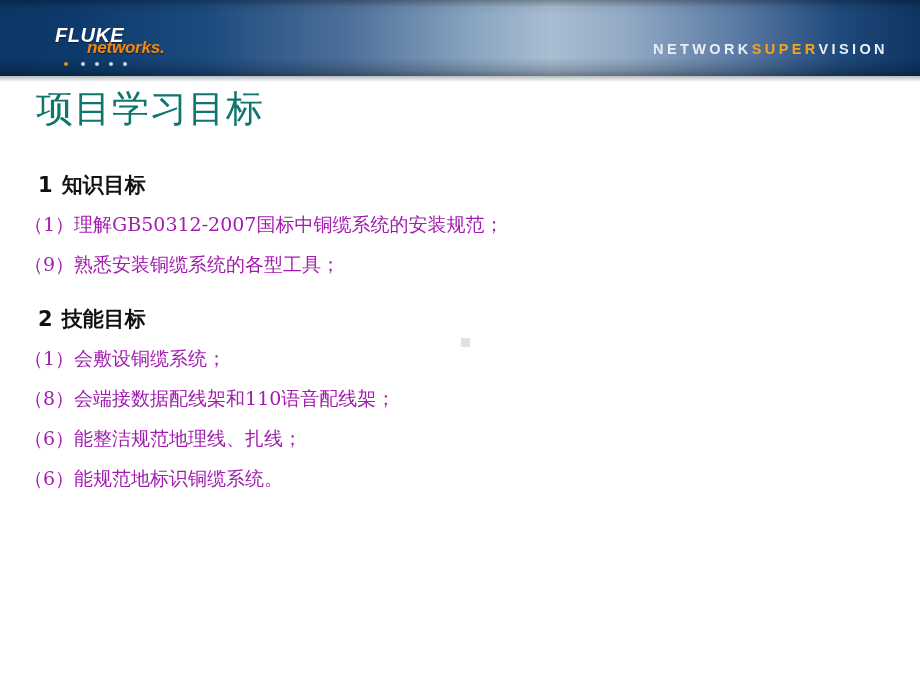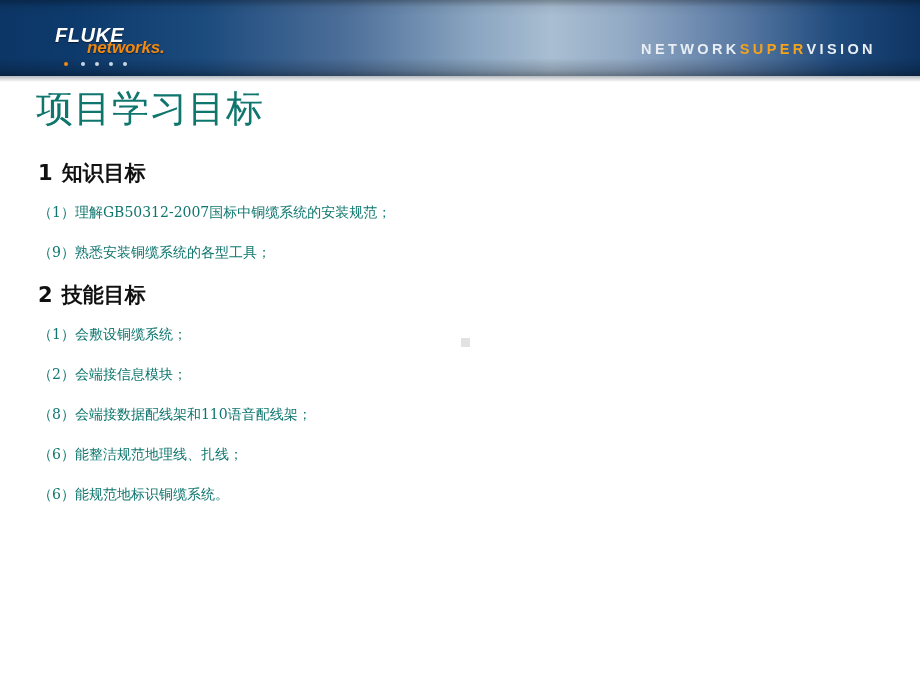--- a/index.html
+++ b/index.html
@@ -109,21 +109,21 @@
   }
   .logo-dots i.d0 { left: 0px;  background: #f08a12; }
   .logo-dots i.d1 { left: 17px; background: #c9d6e4; }
   .logo-dots i.d2 { left: 31px; background: #c9d6e4; }
   .logo-dots i.d3 { left: 45px; background: #c9d6e4; }
   .logo-dots i.d4 { left: 59px; background: #c9d6e4; }
 
   
   .tagline {
     position: absolute;
-    right: 44px;
+    right: 32px;
     top: 41px;
     font-family: "Liberation Sans", sans-serif;
     font-size: 14.5px;
     font-weight: bold;
     letter-spacing: 3.4px;
     white-space: nowrap;
   }
   .tagline .w { color: #e9eef4; }
   .tagline .o { color: #f5a31a; }
 
@@ -152,28 +152,29 @@
   }
   .sec-head {
     font-family: "DejaVu Sans", "Liberation Sans", sans-serif;
     font-weight: bold;
     font-size: 21px;
     line-height: 31px;
     color: #111111;
     padding-left: 38px;
     margin-bottom: 3px;
     white-space: nowrap;
+    margin-top: 12px;
   }
   .sec-head .num { margin-right: 9px; }
   .bullet {
     font-family: "DejaVu Serif", "Liberation Serif", serif;
-    font-size: 14px;
+    font-size: 19px;
     line-height: 40px;
-    color: #0f766e;
-    padding-left: 38px;
+    color: #a21caf;
+    padding-left: 24px;
     white-space: nowrap;
   }
   .gap { height: 8px; }
 
   
   .artifact {
     position: absolute;
     left: 461px;
     top: 338px;
     width: 9px;
@@ -241,21 +242,20 @@
       <div class="sec-head"><span class="num">1</span><span>知识目标</span></div>
       <div class="bullet">（1）理解GB50312-2007国标中铜缆系统的安装规范；</div>
       <div class="bullet">（9）熟悉安装铜缆系统的各型工具；</div>
     </div>
 
     <div class="gap"></div>
 
     <div class="section">
       <div class="sec-head"><span class="num">2</span><span>技能目标</span></div>
       <div class="bullet">（1）会敷设铜缆系统；</div>
-      <div class="bullet">（2）会端接信息模块；</div>
       <div class="bullet">（8）会端接数据配线架和110语音配线架；</div>
       <div class="bullet">（6）能整洁规范地理线、扎线；</div>
       <div class="bullet">（6）能规范地标识铜缆系统。</div>
     </div>
 
   </div>
 
   <div class="artifact"></div>
 
   <div class="footer-shadow"></div>

